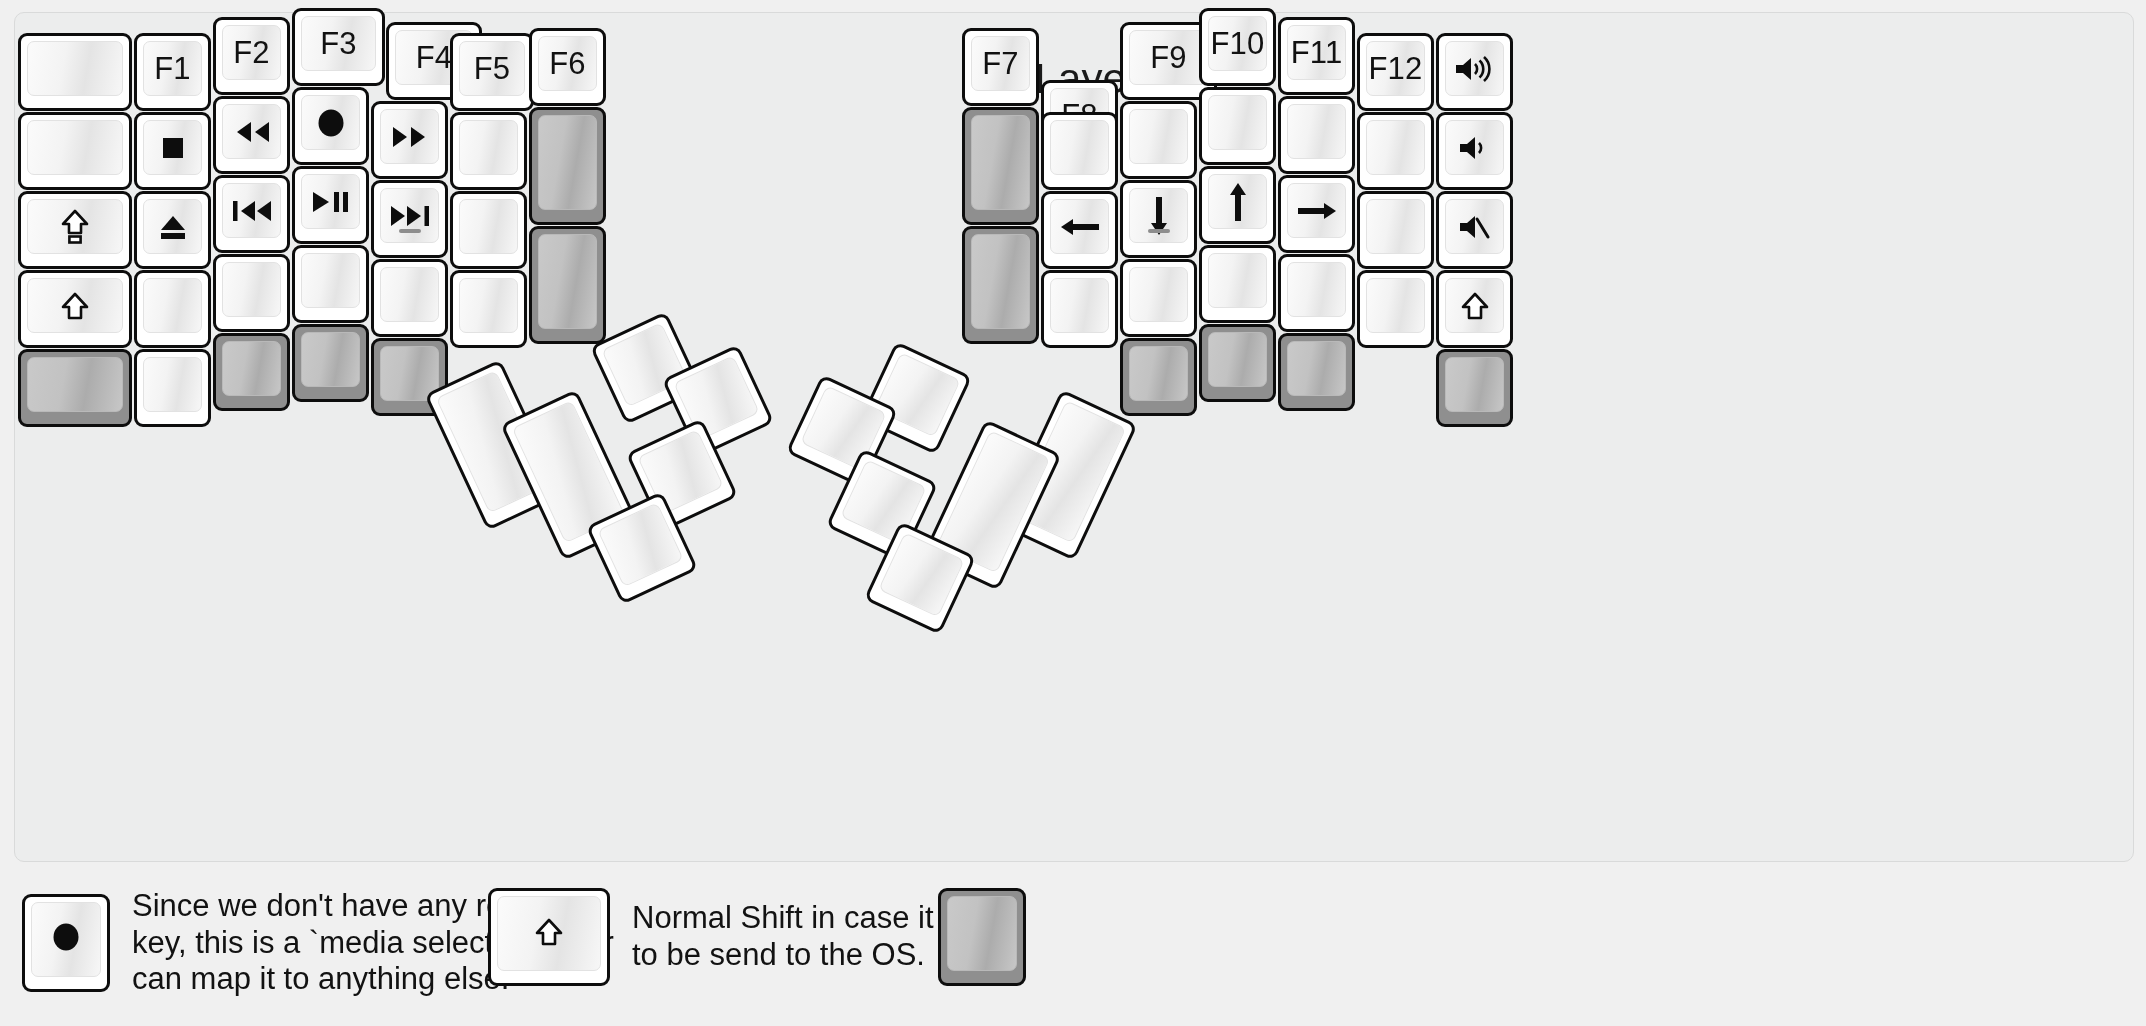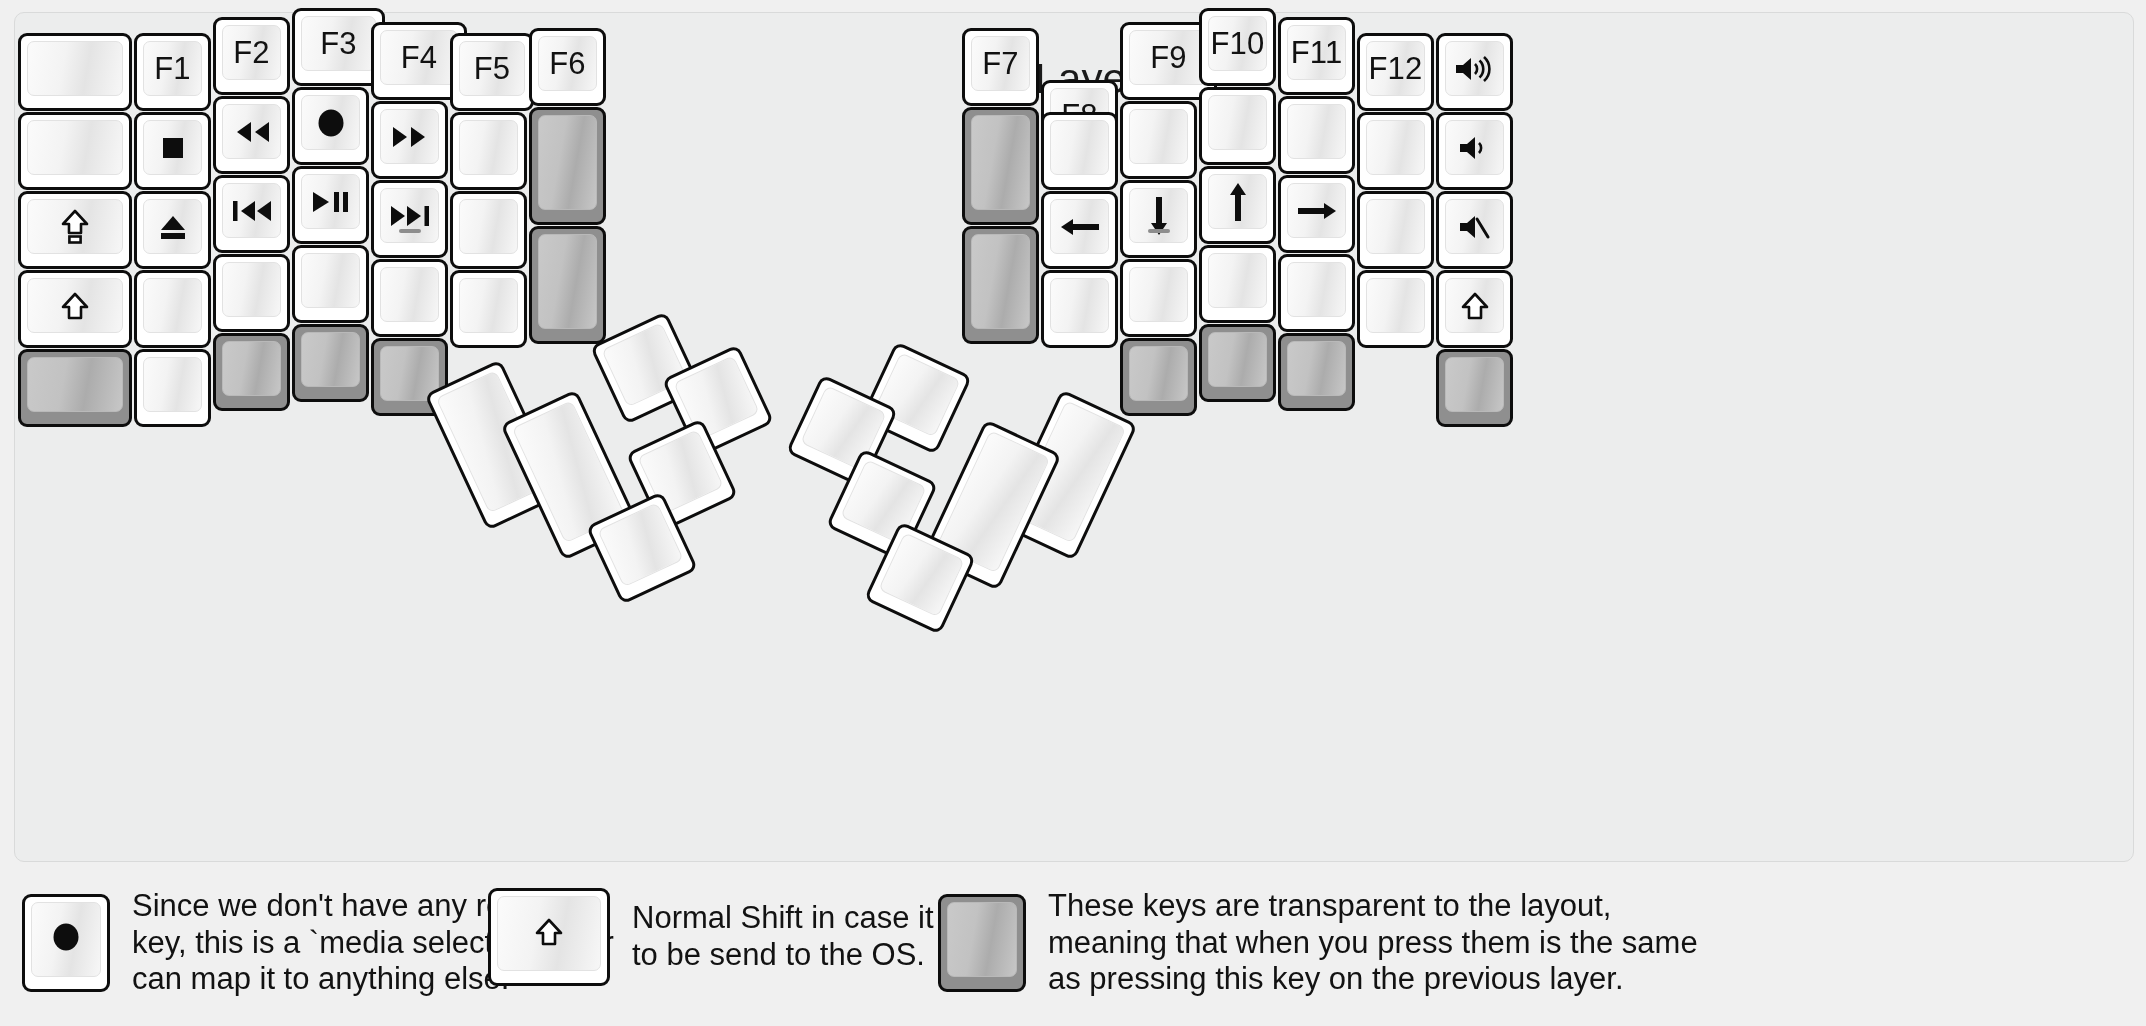--- a/index.html
+++ b/index.html
@@ -191,21 +191,21 @@
               <rect x="34" y="4" width="5" height="20" fill="#0d0d0d"></rect>
             </svg></span>
         </div>
       </div>
       <div class="key" style="left: 292px; top: 245px; width: 77px; height: 78px;">
         <div class="cap"></div>
       </div>
       <div class="key trans" style="left: 292px; top: 324px; width: 77px; height: 78px;">
         <div class="cap"></div>
       </div>
-      <div class="key" style="left: 371px; top: 22px; width: 96px; height: 78px;">
+      <div class="key" style="left: 386px; top: 22px; width: 96px; height: 78px;">
         <div class="cap">
           <span class="lbl">F4</span>
         </div>
       </div>
       <div class="key" style="left: 371px; top: 101px; width: 77px; height: 78px;">
         <div class="cap">
           <span class="glyph"><svg width="42" height="28" viewBox="0 0 42 28">
               <path d="M4 4 L4 24 L18 14 Z" fill="#0d0d0d"></path>
               <path d="M22 4 L22 24 L36 14 Z" fill="#0d0d0d"></path>
             </svg></span>
@@ -461,19 +461,16 @@
         </div>
       </div>
       <div class="legend-text">Normal Shift in case it needs
 to be send to the OS.</div>
     </div>
 
     <div class="legend-item" style="left:938px;top:8px;">
       <div class="legend-key trans" style="width:88px;height:98px;">
         <div class="cap"></div>
       </div>
-      <div class="legend-text">These keys are transparent to the layout,
-meaning that when you press them is the same
-as pressing this key on the previous layer.</div>
     </div>
 
   </div>
 </div>
 
 </body></html>

